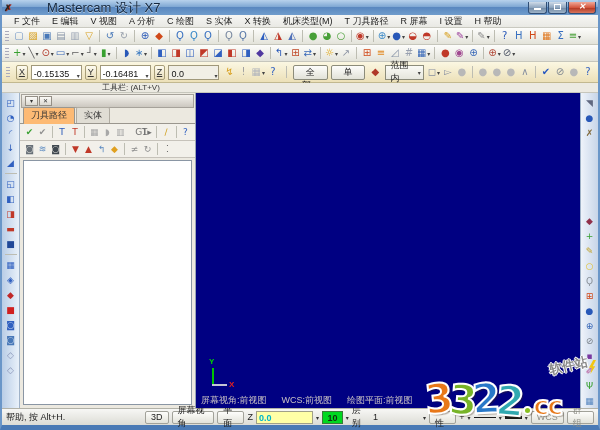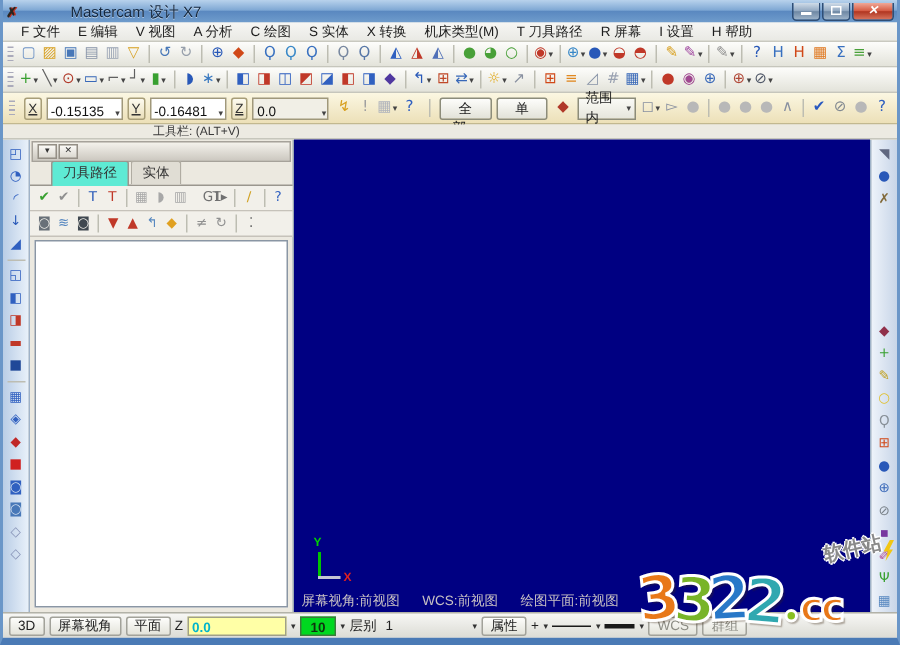--- a/index.html
+++ b/index.html
@@ -6,21 +6,21 @@
   html,body { width: 600px; height: 430px; overflow: hidden; }
   body { font-family: "Liberation Sans", sans-serif; background: #123a63; position: relative; }
   .window { position: absolute; inset: 0; display: flex; flex-direction: column;
     border-left: 2px solid #6a96c8; border-right: 2px solid #6a96c8; border-bottom: 5px solid #4a7ab5;
     background: #f0efe8; }
 
   
   .titlebar { height: 15px; flex: none; display: flex; align-items: center; padding: 0 2px;
     background: linear-gradient(180deg,#b8d2ec 0%,#7fa8d4 45%,#5a88c0 50%,#6f9ccc 100%); }
   .appicon { width: 12px; font-size: 9px; font-weight: bold; color: #2a2420; text-shadow: 1px 0 0 #c03020; line-height: 12px; }
-  .wtitle { font-size: 10px; color: #14263c; margin-left: 2px; flex: 1; text-shadow: 0 1px 0 rgba(255,255,255,.5); padding-left: 29px; }
+  .wtitle { font-size: 13px; color: #14263c; margin-left: 2px; flex: 1; text-shadow: 0 1px 0 rgba(255,255,255,.5); padding-left: 29px; }
   .wbtns { display: flex; }
   .wbtn { width: 19px; height: 12px; margin-left: 1px; border: 1px solid #2f4e76; border-top: none;
     border-radius: 0 0 3px 3px; background: linear-gradient(#cfdbe8,#8fa6bf 50%,#6e87a3 52%,#9fb4c9);
     display: flex; align-items: center; justify-content: center; }
   .wbtn.close { width: 28px; background: linear-gradient(#f0a898,#d4573f 50%,#b03520 52%,#d8755e); }
   .glyph-min { width: 7px; height: 2px; background: #fff; margin-top: 4px; }
   .glyph-max { width: 7px; height: 6px; border: 1px solid #fff; }
   .glyph-x { color: #fff; font-size: 8px; line-height: 8px; font-weight: bold; }
 
   
@@ -72,21 +72,21 @@
   .panel { width: 176px; flex: none; background: #ece9e0; display: flex; flex-direction: column; border-right: 1px solid #9aa6b4; }
   .ptitle { height: 14px; flex: none; margin: 1px; border: 1px solid #a6a29a;
     background: linear-gradient(#f4f2ec,#ccc8c0); display: flex; align-items: center; padding: 0 2px; }
   .ptitle .t { flex: 1; font-size: 9px; color: #222; }
   .pbtn { width: 13px; height: 10px; margin-left: 1px; border: 1px solid #948f86; background: linear-gradient(#fbfaf7,#dbd8d0);
     font-size: 6px; line-height: 8px; text-align: center; color: #333; font-family: "DejaVu Sans", sans-serif; }
   .ptabs { height: 15px; flex: none; display: flex; align-items: flex-end; padding-left: 3px; gap: 1px;
     border-bottom: 1px solid #9a968e; }
   .ptab { font-size: 9px; padding: 1px 7px 1px; border: 1px solid #b0aca2; border-bottom: none;
     background: #e0ddd4; color: #333; border-radius: 2px 2px 0 0; }
-  .ptab.active { background: #5eead4; border-color: #9a968e; position: relative; top: 1px; padding-bottom: 2px; margin-left: 11px; }
+  .ptab.active { background: #fdba74; border-color: #9a968e; position: relative; top: 1px; padding-bottom: 2px; }
   .ptb { height: 17px; flex: none; display: flex; align-items: center; background: #f2f0ea;
     border-bottom: 1px solid #c6c2ba; padding: 0 3px; }
   .ptb .tbtn { height: 14px; min-width: 13px; }
   .ptb .tbtn .g { font-size: 9px; }
   .plist { flex: 1; margin: 2px 3px 3px 3px; background: #fff; border: 1px solid #8a96a4; }
 
   
   .canvas { flex: 1; position: relative; background: #000082; min-width: 0; }
   .clabels { position: absolute; left: 5px; bottom: 1px; display: flex; gap: 15px; }
   .clabels span { font-size: 9px; color: #c9c2c4; white-space: nowrap; }
@@ -727,20 +727,21 @@
             <b class="g" style="color: rgb(56, 160, 48);">Ψ</b>
           </span>
           <span class="tbtn">
             <b class="g" style="color: rgb(88, 136, 192);">▦</b>
           </span>
         </span>
     </div>
   </div>
 
   <div class="statusbar">
+    <span class="sb-help">帮助, 按 Alt+H.</span>
     <span class="sbtn">3D</span>
     <span class="sbtn">屏幕视角</span>
     <span class="sbtn">平面</span>
     <span>Z</span>
     <span class="zfield">0.0</span>
     <s class="scaret">▾</s>
     <span class="cfield">10</span>
     <s class="scaret">▾</s>
     <span>层别</span>
     <span class="lvlval">1</span>

